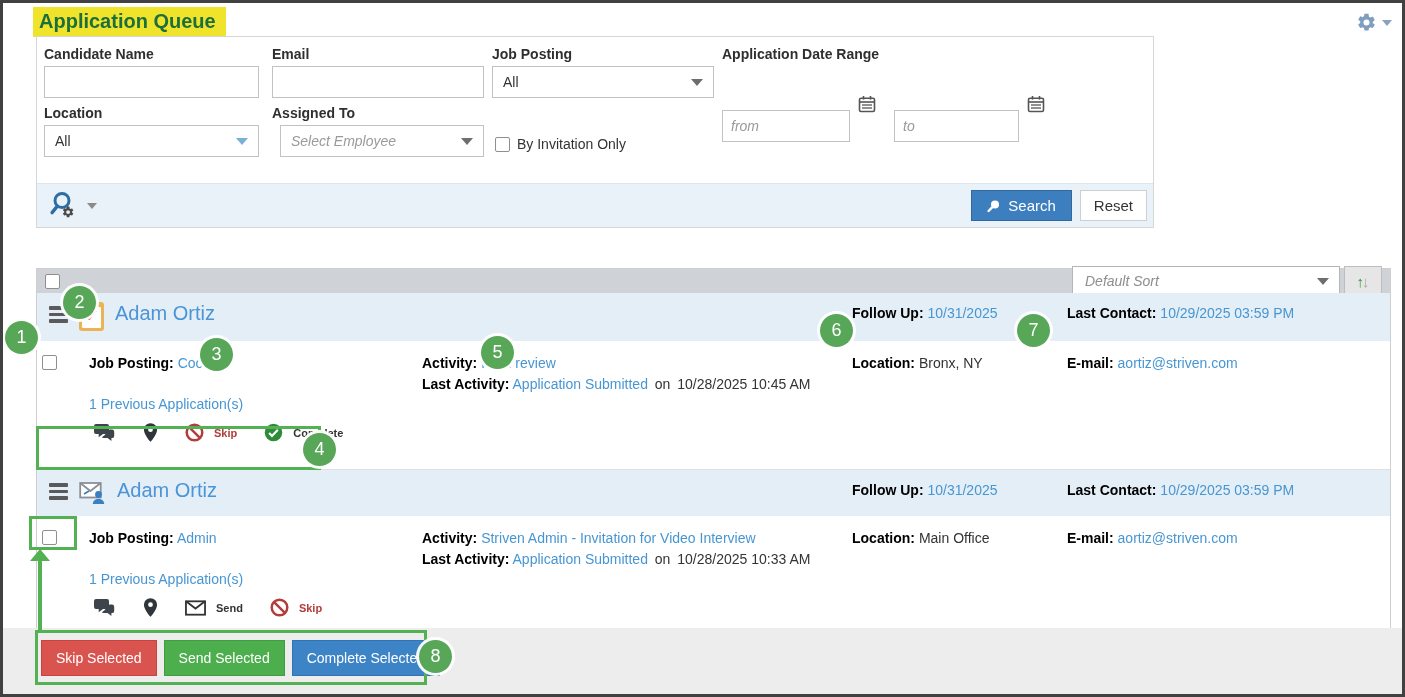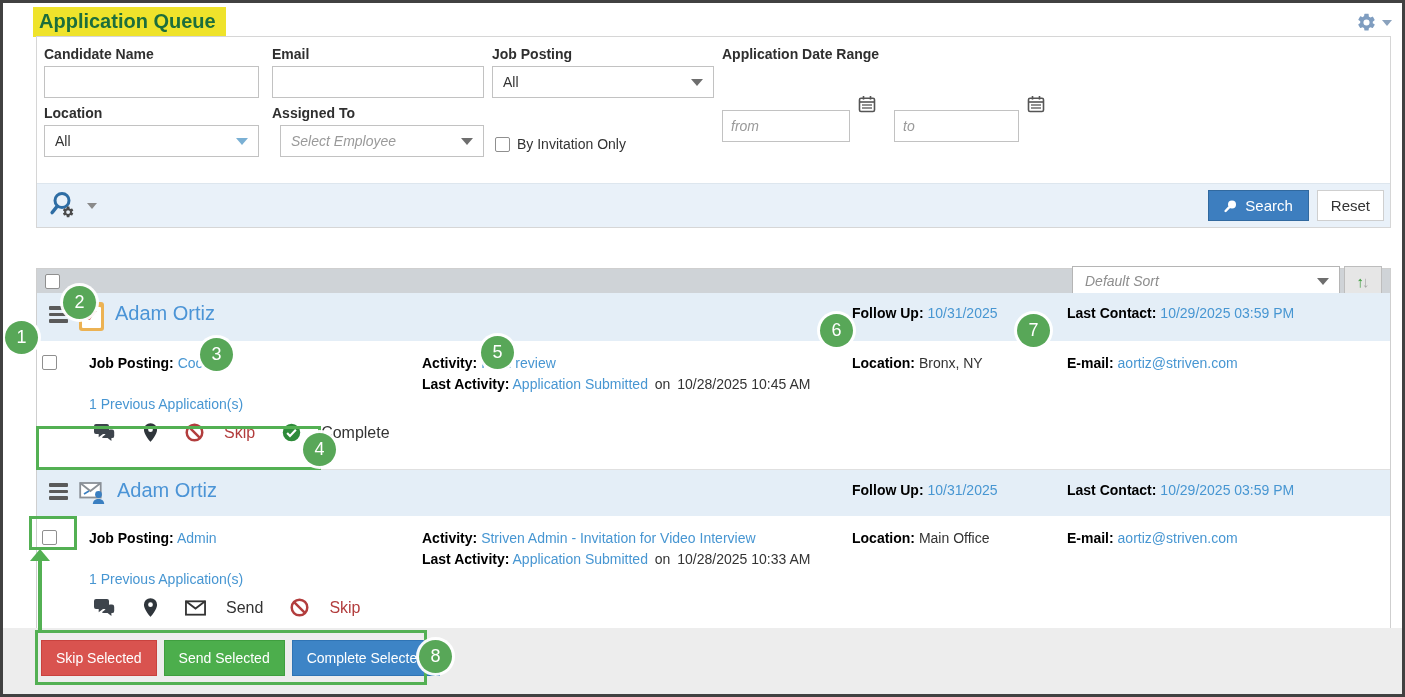--- a/index.html
+++ b/index.html
@@ -6,21 +6,21 @@
   body { font-family: "Liberation Sans", sans-serif; background:#fff; }
   .page { position:relative; width:1405px; height:697px; border:3px solid #414141; background:#fff; overflow:hidden; }
 
   
   .page-title { position:absolute; left:30px; top:4px; font-size:20px; font-weight:bold; color:#1c6e3c;
     background:#efe32b; padding:3px 10px 4px 6px; }
   .top-gear { position:absolute; left:1353px; top:9px; display:flex; align-items:center; gap:5px; cursor:pointer; }
   .caret-down { width:0; height:0; border-left:5px solid transparent; border-right:5px solid transparent; border-top:6px solid #8aa2bd; }
 
   
-  .filter-panel { position:absolute; left:33px; top:33px; width:1355px; height:192px; border:1px solid #d6d6d6; background:#fff; }
+  .filter-panel { position:absolute; left:33px; top:33px; width:1118px; height:192px; border:1px solid #d6d6d6; background:#fff; }
   .fgroup { position:absolute; }
   .flabel { font-size:14px; font-weight:bold; color:#2f2f2f; display:block; }
   .ftext { width:100%; height:32px; border:1px solid #c2c2c2; background:#fff; font-size:14px; padding:0 8px; color:#333;margin-top:44px; }
   .ftext::placeholder { color:#9a9a9a; font-style:italic; }
   .fselect { height:32px; border:1px solid #c2c2c2; background:#fff; display:flex; align-items:center; padding:0 10px; font-size:14px; color:#333; position:relative; cursor:pointer; }
   .fselect .sel-caret { position:absolute; right:10px; width:0; height:0; border-left:6px solid transparent; border-right:6px solid transparent; border-top:7px solid #6e6e6e; }
   .fselect.lt .sel-caret { border-top-color:#7ab0d4; }
   .fselect .ph { color:#9a9a9a; font-style:italic; }
   .daterow { display:flex; align-items:center; margin-top:4px; }
   .cal-btn { margin-left:8px; cursor:pointer; display:inline-flex; }
@@ -49,21 +49,21 @@
   .strip-cell.fu { left:815px; }
   .strip-cell.lc { left:1030px; width:228px; }
   .blabel { font-weight:bold; color:#000000; }
   a.lnk, .lnk { color:#4796d2; text-decoration:none; cursor:pointer; }
 
   .row-content { display:grid; grid-template-columns:52px 333px 430px 215px 1fr; align-items:start; padding-top:12px; background:#fff; font-size:14px; color:#333; }
   .row-content .c1 { padding-left:5px; padding-top:2px; }
   .cell-line { line-height:21px; }
   .prev-link { display:inline-block; margin-top:22px; }
   .action-row { display:flex; align-items:center; gap:27px; padding:10px 0 12px 3px; }
-  .action-item { display:flex; align-items:center; gap:20px; cursor:pointer; font-size:16px; color:#333; }
+  .action-item { display:flex; align-items:center; gap:10px; cursor:pointer; font-size:11px; color:#333;font-weight:bold; }
   .action-item.red { color:#b23d3d; }
   .row1-content { height:128px; }
   .row2-content { height:115px; }
 
   
   .hamburger { display:flex; flex-direction:column; gap:3px; margin-top:4px; cursor:grab; }
   .hamburger span { display:block; width:19px; height:3.5px; background:#5a5a5a; border-radius:1px; }
 
   
   .clipboard { position:relative; width:25px; height:29px; background:#ecb253; border-radius:3px; margin-top:0; }

